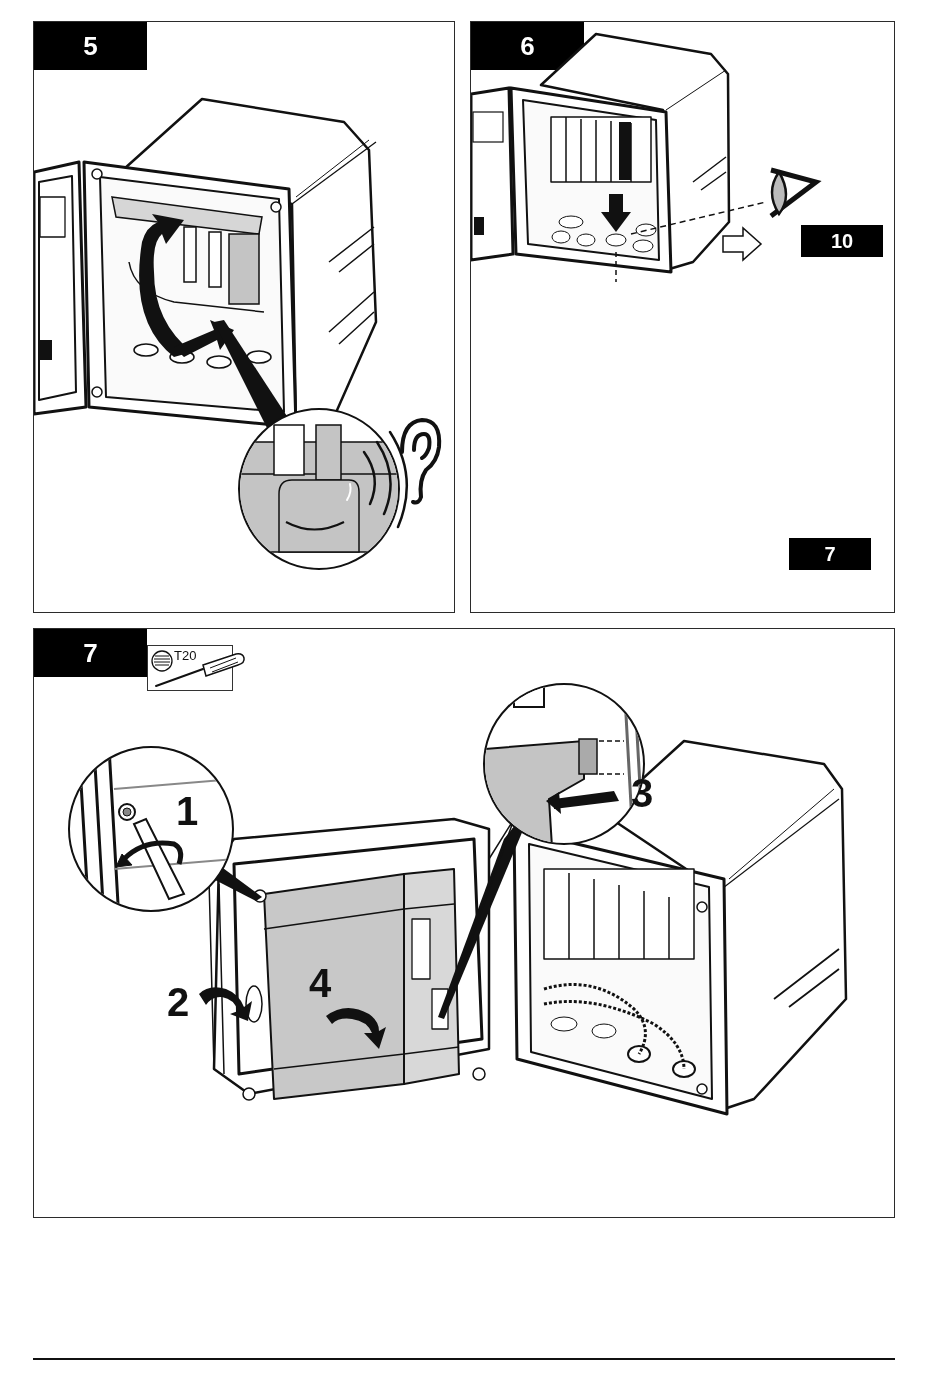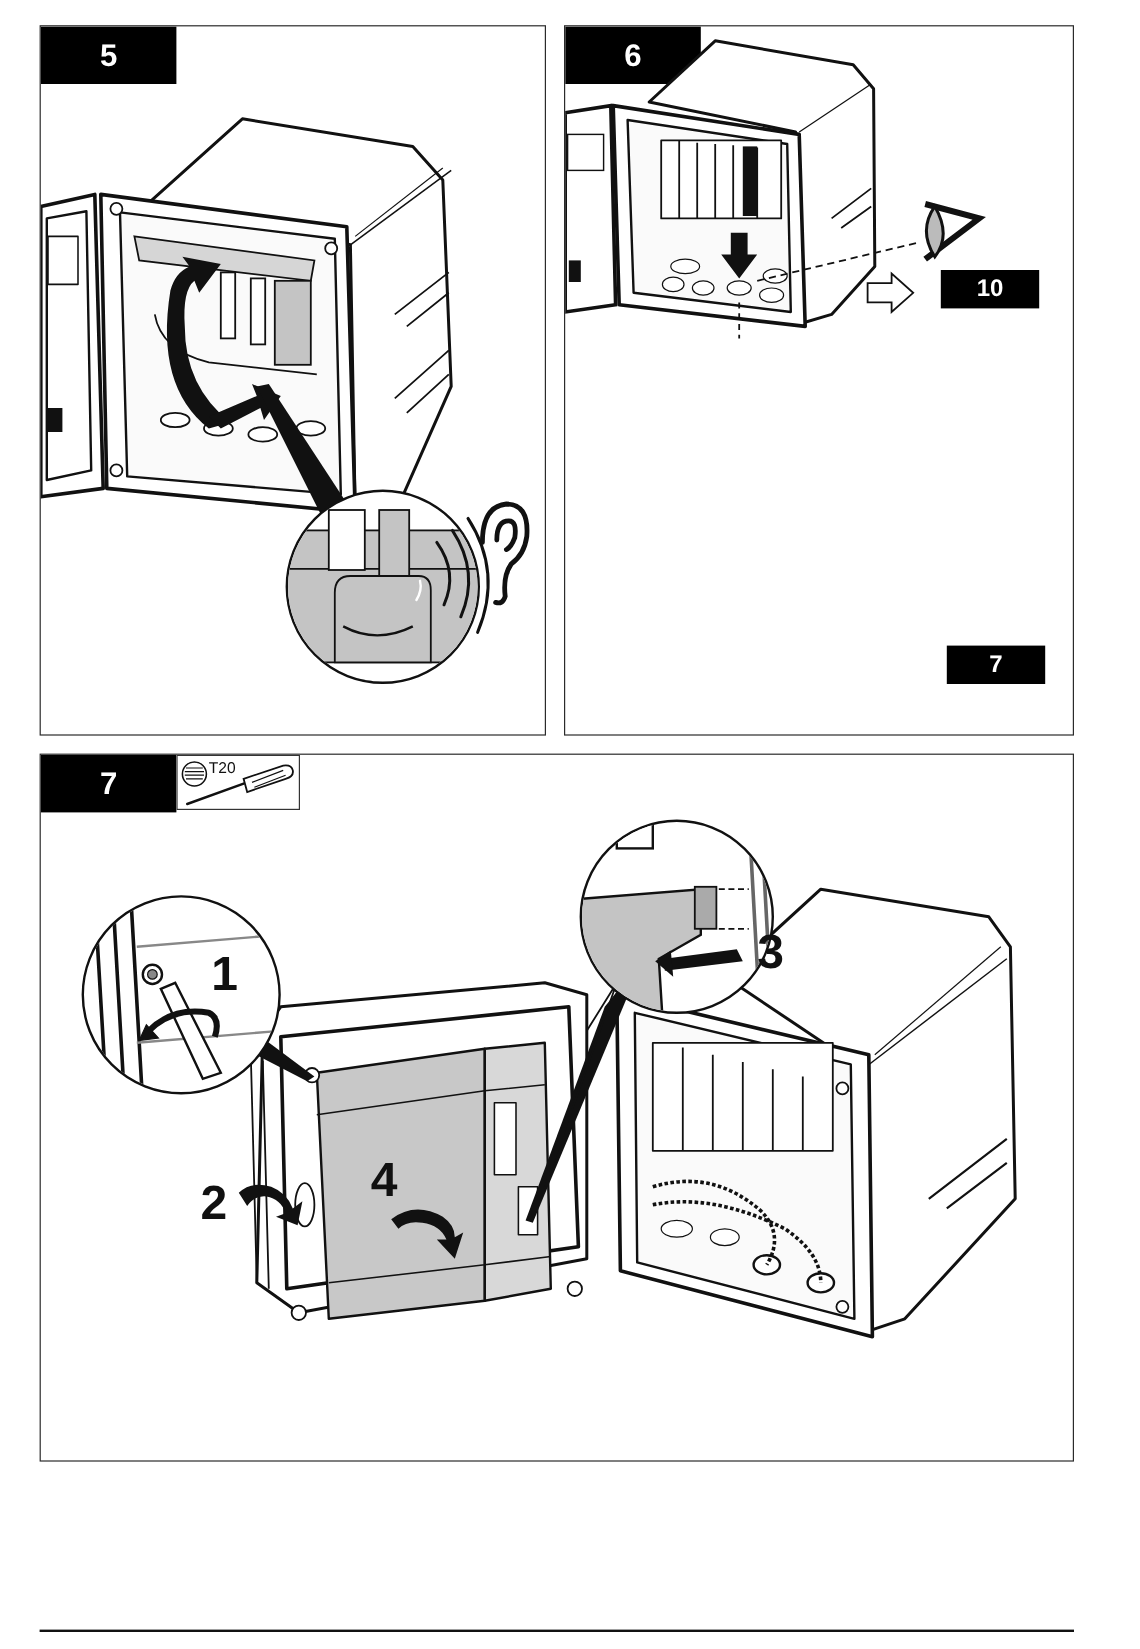--- a/index.html
+++ b/index.html
@@ -162,33 +162,33 @@
       <rect x="5" y="440" width="12" height="35" fill="#222" stroke="none">
       <rect x="8" y="495" width="14" height="30" fill="#222" stroke="none">
     </rect></rect></path></g>
     <path d="M160 530 L295 490" fill="none" stroke="#111" stroke-width="1.5" stroke-dasharray="6 4">
     <g transform="translate(300,458)">
       <path d="M0 0 L45 12 L0 46" fill="none" stroke="#111" stroke-width="5">
       <path d="M8 2 Q-6 22 8 44 Q22 26 8 2 Z" fill="#bbb" stroke="#111" stroke-width="2.5">
     </path></path></g>
     <path d="M252 527 L272 527 L272 519 L290 535 L272 551 L272 543 L252 543 Z" fill="#fff" stroke="#111" stroke-width="1.5">
   
-  <div class="goto-badge" style="left:313px; top:203px; width:82px; height:32px;">
+  <div class="goto-badge" style="left:330px; top:203px; width:82px; height:32px;">
     <span>10</span>
   </div>
   <div class="goto-badge" style="left:318px; top:516px; width:82px; height:32px;">
     <span>7</span>
   </div>
 </path></path></path></line></path></div>
 
 <div class="panel" style="left:33px; top:628px; width:862px; height:590px;">
   <div class="step-badge" style="width:113px; height:48px;">
     <span>7</span>
   </div>
-  <div class="tool-box" style="left:113px; top:0; width:103px; height:46px;">
+  <div class="tool-box" style="left:113px; top:16px; width:86px; height:46px;">
     <svg width="103" height="46" viewBox="0 0 103 46">
       <circle cx="14" cy="15" r="10" fill="#fff" stroke="#111" stroke-width="1.3"></circle>
       <path d="M7 10 L21 10 M6 13 L22 13 M6 16 L22 16 M7 19 L21 19" stroke="#111" stroke-width="1"></path>
       <path d="M8 40 L55 23" stroke="#111" stroke-width="2" stroke-linecap="round"></path>
       <path d="M55 19 L88 8 Q95 7 96 12 Q97 17 90 19 L58 30 Z" fill="#fff" stroke="#111" stroke-width="1.5"></path>
       <path d="M62 22 L88 12 M64 26 L90 16" stroke="#111" stroke-width="1"></path>
     </svg>
     <span class="tool-label" style="left:26px; top:2px;">T20</span>
   </div>
   <svg width="862" height="590" viewBox="0 0 862 590">

